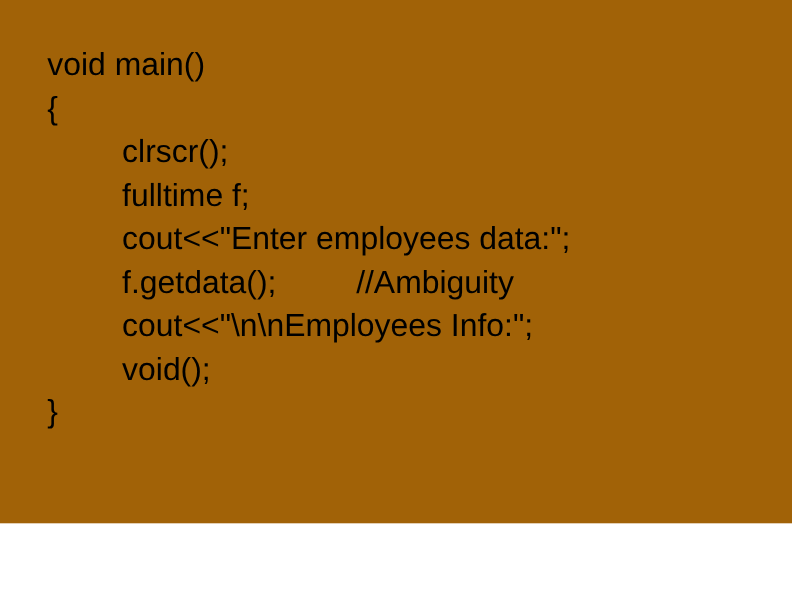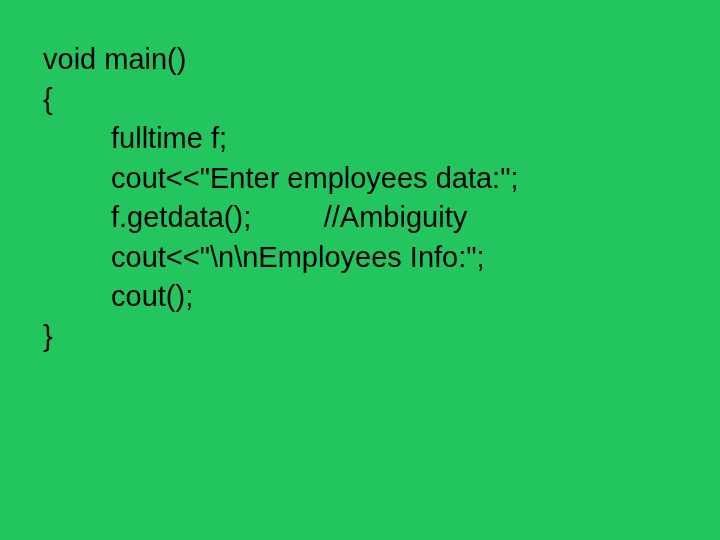--- a/index.html
+++ b/index.html
@@ -3,22 +3,22 @@
 <meta charset="utf-8">
 <style>
   html, body {
     margin: 0;
     padding: 0;
     background: #ffffff;
   }
   .slide {
     position: relative;
     width: 720px;
-    height: 540px;
-    background: #22c55e;
+    height: 476px;
+    background: #a16207;
     overflow: hidden;
   }
   .code-block {
     position: absolute;
     left: 43px;
     top: 40px;
     font-family: "Liberation Sans", sans-serif;
     font-size: 29px;
     line-height: 39.5px;
     color: #000000;
@@ -31,20 +31,21 @@
     padding-left: 68px;
   }
 </style>
 </head>
 <body>
 
 <div class="slide">
   <div class="code-block">
       <div class="code-line">void main()</div>
       <div class="code-line">{</div>
+      <div class="code-line indented">clrscr();</div>
       <div class="code-line indented">fulltime f;</div>
       <div class="code-line indented">cout&lt;&lt;"Enter employees data:";</div>
       <div class="code-line indented">f.getdata();         //Ambiguity</div>
       <div class="code-line indented">cout&lt;&lt;"\n\nEmployees Info:";</div>
-      <div class="code-line indented">cout();</div>
+      <div class="code-line indented">void();</div>
       <div class="code-line">}</div>
     </div>
 </div>
 
 </body></html>

